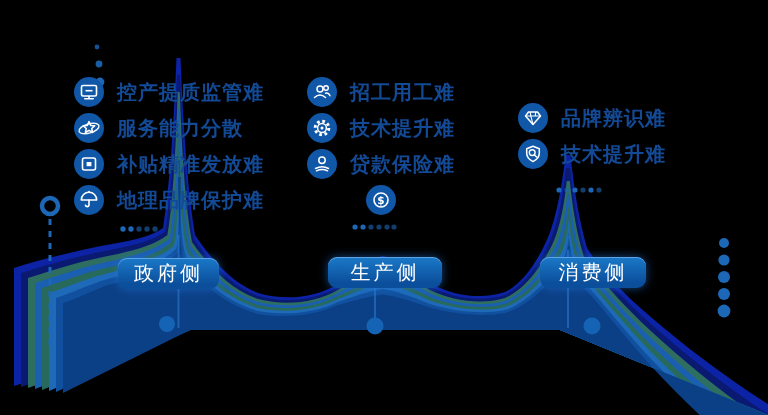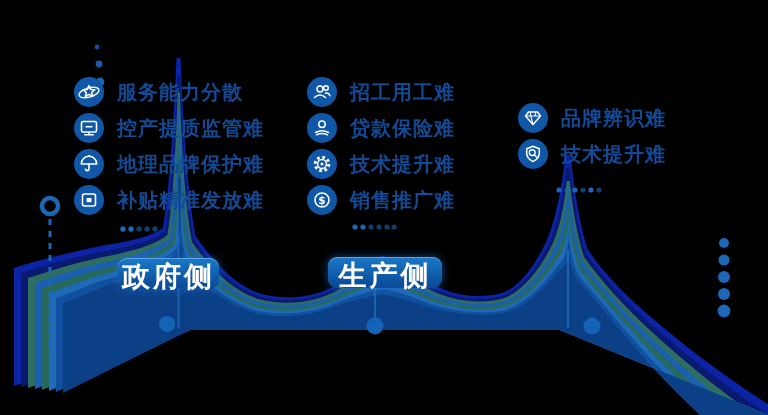--- a/index.html
+++ b/index.html
@@ -17,24 +17,24 @@
   .item{display:flex;align-items:center;height:30px;margin-bottom:0;}
   .col-government .item,.col-production .item{height:30px;margin-bottom:3px;}
   .col-consumption .item{height:30px;margin-bottom:3px;}
   .item .icon{width:30px;height:30px;flex:0 0 30px;}
   .item .label{
     margin-left:13px;font-size:20px;font-weight:bold;
     color:var(--text-blue);letter-spacing:1px;white-space:nowrap;line-height:1;
   }
   .pill{
     position:absolute;height:31px;border-radius:9px;
-    display:flex;align-items:flex-start;justify-content:center;
+    display:flex;align-items:center;justify-content:center;
     background:linear-gradient(180deg,var(--pill-top) 0%,var(--pill-bottom) 85%);
     box-shadow:0 0 10px rgba(35,115,215,.6), inset 0 1px 0 rgba(150,200,255,.55);
-    color:var(--pill-text);font-size:28px;font-weight:bold;letter-spacing:3px;
+    color:var(--pill-text);font-size:20px;font-weight:normal;letter-spacing:3px;
   }
   .pill-government{left:118px;top:258px;width:101px;}
   .pill-production{left:328px;top:257px;width:114px;}
   .pill-consumption{left:540px;top:257px;width:106px;}
 </style>
 </head>
 <body style="background: rgb(0, 0, 0);">
 
 <div id="stage">
 
@@ -161,73 +161,72 @@
         <circle cx="724" cy="260" r="5.6"></circle>
       <circle cx="724" cy="277" r="6"></circle>
         <circle cx="724" cy="294" r="6"></circle>
       <circle cx="724" cy="311" r="6.4"></circle>
     </g>
   </svg>
 
   <div class="col col-government">
   <div class="item">
     <svg class="icon" viewBox="0 0 30 30">
+          <use href="#sym-monitor-icon"></use>
+        </svg>
+    <span class="label">控产提质监管难</span>
+  </div>
+
+  <div class="item">
+    <svg class="icon" viewBox="0 0 30 30">
           <use href="#sym-star-badge-icon"></use>
         </svg>
     <span class="label">服务能力分散</span>
   </div>
 
   <div class="item">
     <svg class="icon" viewBox="0 0 30 30">
-          <use href="#sym-monitor-icon"></use>
-        </svg>
-    <span class="label">控产提质监管难</span>
+          <use href="#sym-subsidy-box-icon"></use>
+        </svg>
+    <span class="label">补贴精准发放难</span>
   </div>
 
   <div class="item">
     <svg class="icon" viewBox="0 0 30 30">
           <use href="#sym-umbrella-icon"></use>
         </svg>
     <span class="label">地理品牌保护难</span>
   </div>
-
-  <div class="item">
-    <svg class="icon" viewBox="0 0 30 30">
-          <use href="#sym-subsidy-box-icon"></use>
-        </svg>
-    <span class="label">补贴精准发放难</span>
-  </div>
 </div>
   <div class="col col-production">
   <div class="item">
     <svg class="icon" viewBox="0 0 30 30">
           <use href="#sym-users-icon"></use>
         </svg>
     <span class="label">招工用工难</span>
   </div>
 
   <div class="item">
     <svg class="icon" viewBox="0 0 30 30">
+          <use href="#sym-gear-icon"></use>
+        </svg>
+    <span class="label">技术提升难</span>
+  </div>
+
+  <div class="item">
+    <svg class="icon" viewBox="0 0 30 30">
           <use href="#sym-insurance-hand-icon"></use>
         </svg>
     <span class="label">贷款保险难</span>
   </div>
 
   <div class="item">
     <svg class="icon" viewBox="0 0 30 30">
-          <use href="#sym-gear-icon"></use>
-        </svg>
-    <span class="label">技术提升难</span>
-  </div>
-
-  <div class="item">
-    <svg class="icon" viewBox="0 0 30 30">
           <use href="#sym-dollar-coin-icon"></use>
         </svg>
-    <span class="label">销售推广难</span>
   </div>
 </div>
   <div class="col col-consumption">
   <div class="item">
     <svg class="icon" viewBox="0 0 30 30">
           <use href="#sym-diamond-icon"></use>
         </svg>
     <span class="label">品牌辨识难</span>
   </div>
 
@@ -238,14 +237,17 @@
     <span class="label">技术提升难</span>
   </div>
 </div>
 
   <div class="pill pill-government">
     <span>政府侧</span>
   </div>
   <div class="pill pill-production">
     <span>生产侧</span>
   </div>
+  <div class="pill pill-consumption">
+    <span>消费侧</span>
+  </div>
 
 </div>
 
 </body></html>

